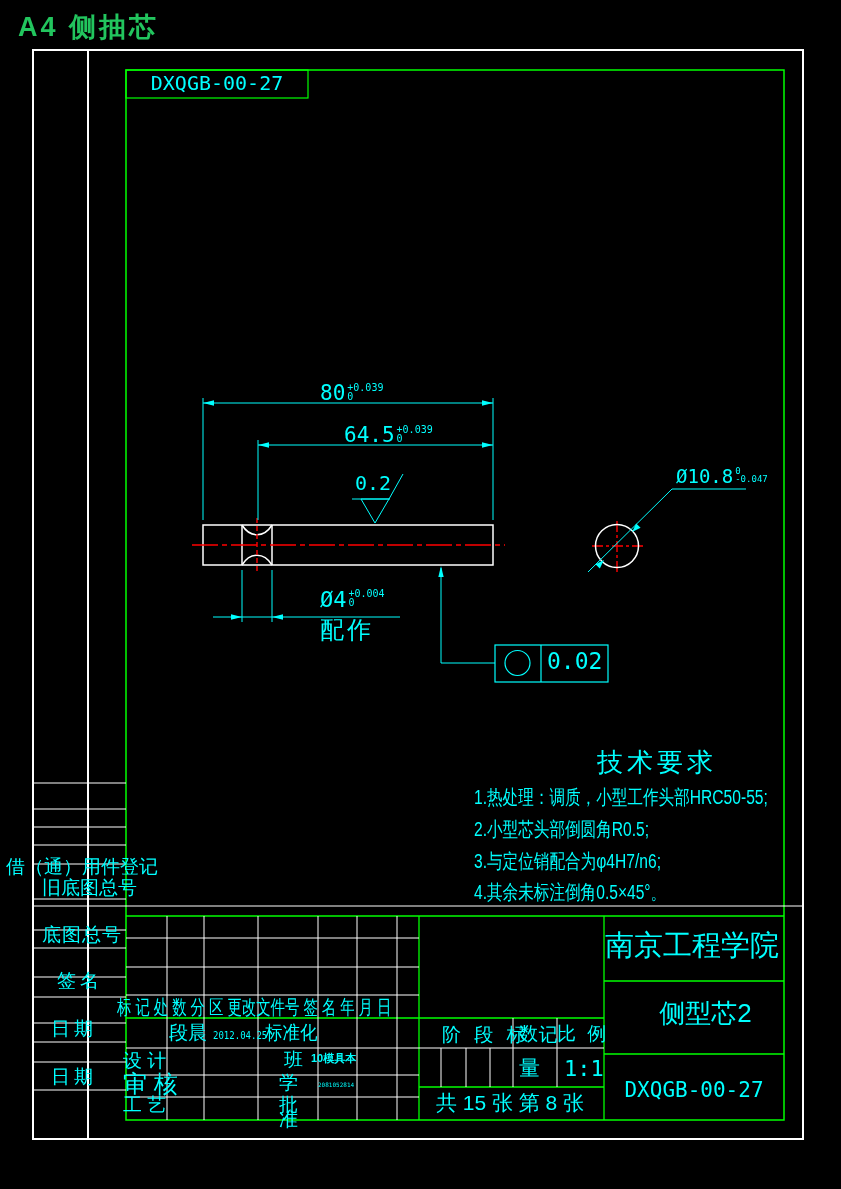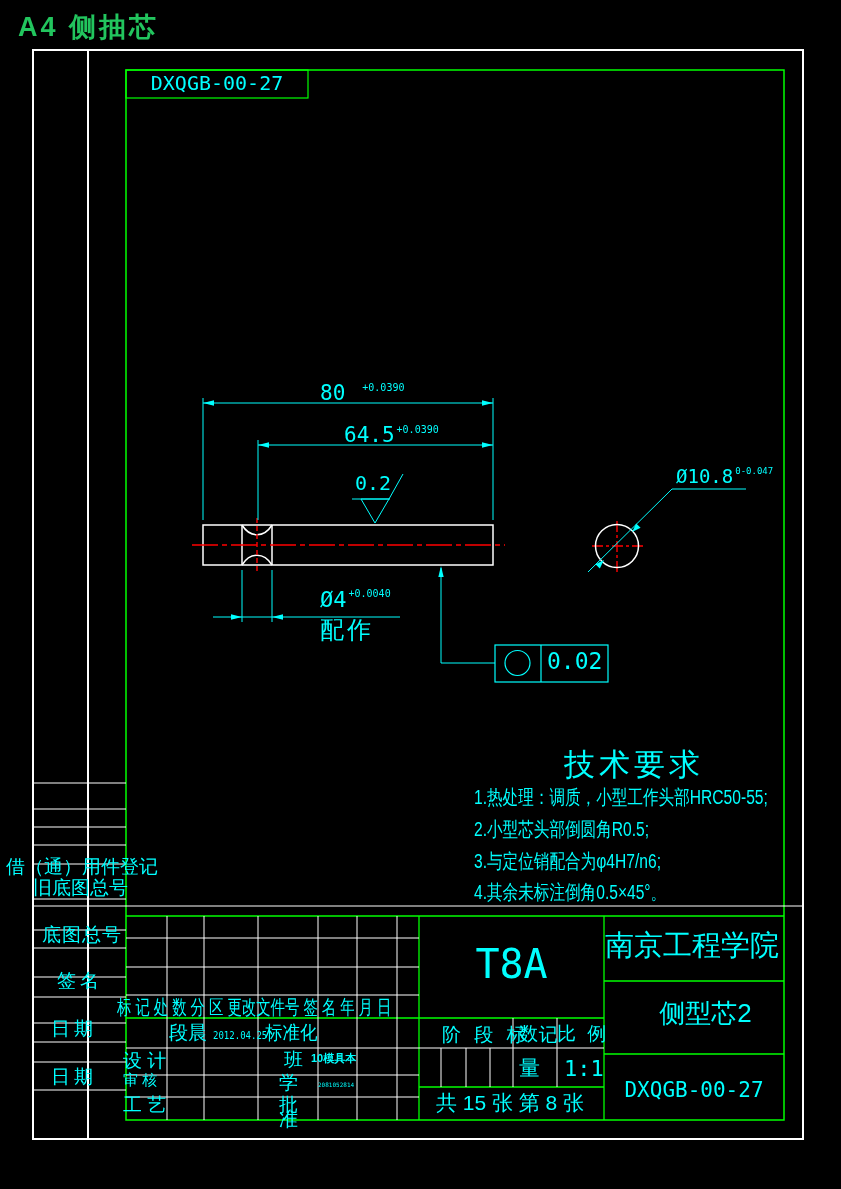--- a/index.html
+++ b/index.html
@@ -5,21 +5,21 @@
   html,body{margin:0;padding:0;background:#000;}
   #canvas{position:relative;width:841px;height:1189px;background:#000;overflow:hidden;
           font-family:"Liberation Sans","DejaVu Sans",sans-serif;}
   svg{position:absolute;left:0;top:0;z-index:1;}
   .t{position:absolute;color:#00ffff;white-space:nowrap;z-index:2;line-height:1;}
   .mono{font-family:"DejaVu Sans Mono","Liberation Mono",monospace;}
   .yellow{color:#22c55e;font-weight:bold;}
   .dim{position:absolute;color:#00ffff;z-index:2;white-space:nowrap;
        font-family:"DejaVu Sans Mono","Liberation Mono",monospace;display:flex;align-items:flex-start;}
   .dim .dv{line-height:1;}
-  .dim .stack{display:inline-flex;margin-left:2px;font-size:10px;line-height:9px;}
+  .dim .stack{display:inline-flex;flex-direction:column;margin-left:2px;font-size:10px;line-height:9px;}
   .cx{transform-origin:left top;}
 </style>
 </head>
 <body>
 <div id="canvas">
 
 <svg width="841" height="1189" viewBox="0 0 841 1189">
 
   <rect x="33" y="50" width="770" height="1089" fill="none" stroke="#ffffff" stroke-width="2"></rect>
   <line x1="88" y1="50" x2="88" y2="1139" stroke="#ffffff" stroke-width="2"></line>
@@ -133,21 +133,21 @@
     <polygon points="441,566 438.3,577 443.7,577"></polygon>
     <polygon points="604,560 595.5,564.2 599.8,568.6"></polygon>
     <polygon points="632,532 640.6,527.8 636.2,523.4"></polygon>
   </g>
 </svg>
 
 <div class="t yellow" style="left:18px;top:14px;font-size:27px;letter-spacing:3px;">A4 侧抽芯</div>
 
 <div class="t mono" style="left:126px;top:73px;width:182px;text-align:center;font-size:20px;">DXQGB-00-27</div>
 
-<div class="dim" style="left:320px;top:383px;gap:15px;">
+<div class="dim" style="left:320px;top:383px;">
   <span class="dv" style="font-size:21px;">80</span>
   <span class="stack">
         <span>+0.039</span>
         <span>0</span>
       </span>
 </div>
 <div class="dim" style="left:344px;top:425px;">
   <span class="dv" style="font-size:21px;">64.5</span>
   <span class="stack">
         <span>+0.039</span>
@@ -165,51 +165,50 @@
 <div class="t" style="left:320px;top:618px;font-size:24px;letter-spacing:3px;">配作</div>
 <div class="dim" style="left:676px;top:467px;">
   <span class="dv" style="font-size:19px;">Ø10.8</span>
   <span class="stack" style="font-size:9px;line-height:8px;">
         <span>0</span>
         <span>-0.047</span>
       </span>
 </div>
 <div class="t mono" style="left:547px;top:650px;font-size:23px;">0.02</div>
 
-<div class="t" style="left:564px;top:749px;font-size:31px;letter-spacing:4px;">技术要求</div>
+<div class="t" style="left:597px;top:749px;font-size:26px;letter-spacing:4px;">技术要求</div>
 <div class="t cx" style="left:474px;top:787px;font-size:20px;transform:scaleX(0.78);">1.热处理：调质，小型工作头部HRC50-55;</div>
 <div class="t cx" style="left:474px;top:819px;font-size:20px;transform:scaleX(0.78);">2.小型芯头部倒圆角R0.5;</div>
 <div class="t cx" style="left:474px;top:851px;font-size:20px;transform:scaleX(0.78);">3.与定位销配合为φ4H7/n6;</div>
 <div class="t cx" style="left:474px;top:882px;font-size:20px;transform:scaleX(0.78);">4.其余未标注倒角0.5×45°。</div>
 
 <div class="t" style="left:6px;top:857px;font-size:19px;">借（通）用件登记</div>
-<div class="t" style="left:33px;top:878px;font-size:19px;">旧底图总号</div>
+<div class="t" style="left:33px;top:878px;font-size:19px;padding-left:9px;">旧底图总号</div>
 <div class="t" style="left:42px;top:925px;font-size:19px;letter-spacing:1px;">底图总号</div>
 <div class="t" style="left:57px;top:971px;font-size:19px;letter-spacing:4px;">签名</div>
 <div class="t" style="left:51px;top:1019px;font-size:19px;letter-spacing:4px;">日期</div>
 <div class="t" style="left:51px;top:1067px;font-size:19px;letter-spacing:4px;">日期</div>
 
 <div class="t cx" style="left:117px;top:997px;font-size:20px;transform:scaleX(0.72);">标 记 处 数 分 区 更改文件号 签 名 年 月 日</div>
 <div class="t" style="left:123px;top:1023px;font-size:19px;margin-top:28px;">设 计</div>
 <div class="t" style="left:169px;top:1023px;font-size:19px;">段晨</div>
 <div class="t mono cx" style="left:213px;top:1030px;font-size:11px;transform:scaleX(0.82);">2012.04.25</div>
 <div class="t cx" style="left:265px;top:1023px;font-size:19px;transform:scaleX(0.92);">标准化</div>
 <div class="t" style="left:284px;top:1050px;font-size:19px;">班</div>
 <div class="t" style="left:311px;top:1053px;font-size:11px;font-weight:bold;">10模具本</div>
-<div class="t" style="left:123px;top:1072px;font-size:15px;text-align:right;">审 核</div>
+<div class="t" style="left:123px;top:1072px;font-size:24px;text-align:right;">审 核</div>
 <div class="t" style="left:279px;top:1073px;font-size:19px;">学</div>
 <div class="t mono" style="left:318px;top:1082px;font-size:6px;">2081052814</div>
 <div class="t" style="left:123px;top:1095px;font-size:19px;">工 艺</div>
 <div class="t" style="left:279px;top:1097px;font-size:19px;width:20px;white-space:normal;line-height:15px;">批准</div>
 
 <div class="t" style="left:421px;top:1025px;font-size:19px;letter-spacing:4px;padding-left:21px;">阶 段 标 记</div>
 <div class="t" style="left:519px;top:1024px;font-size:19px;">数</div>
 <div class="t" style="left:557px;top:1024px;font-size:19px;letter-spacing:3px;">比 例</div>
 <div class="t" style="left:519px;top:1057px;font-size:21px;">量</div>
 <div class="t mono" style="left:564px;top:1058px;font-size:22px;">1:1</div>
 <div class="t" style="left:419px;top:1092px;width:182px;text-align:center;font-size:21px;">共 15 张  第 8 张</div>
 
-<div class="t mono" style="left:419px;top:944px;width:185px;text-align:center;font-size:40px;">T8A</div>
 <div class="t" style="left:605px;top:931px;width:172px;text-align:center;font-size:29px;">南京工程学院</div>
 <div class="t" style="left:604px;top:1000px;width:203px;text-align:center;font-size:26px;">侧型芯2</div>
 <div class="t mono" style="left:604px;top:1080px;width:180px;text-align:center;font-size:21px;">DXQGB-00-27</div>
 
 </div>
 
 </body></html>

